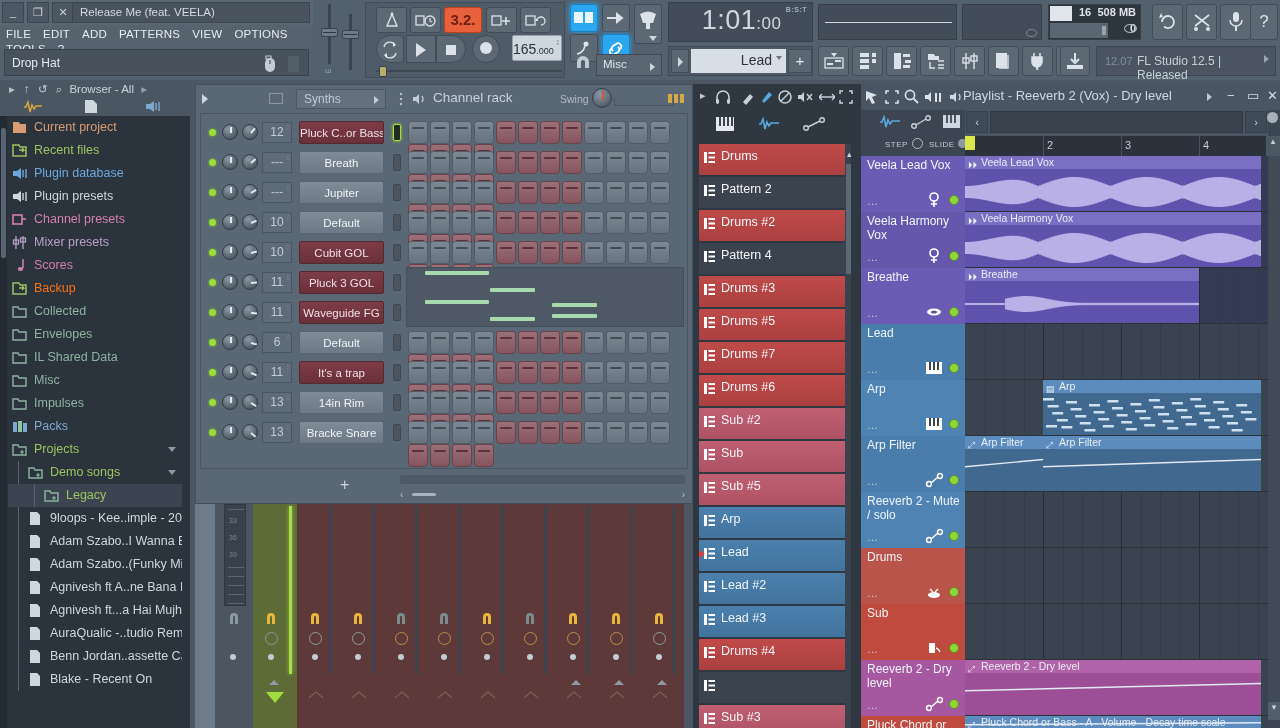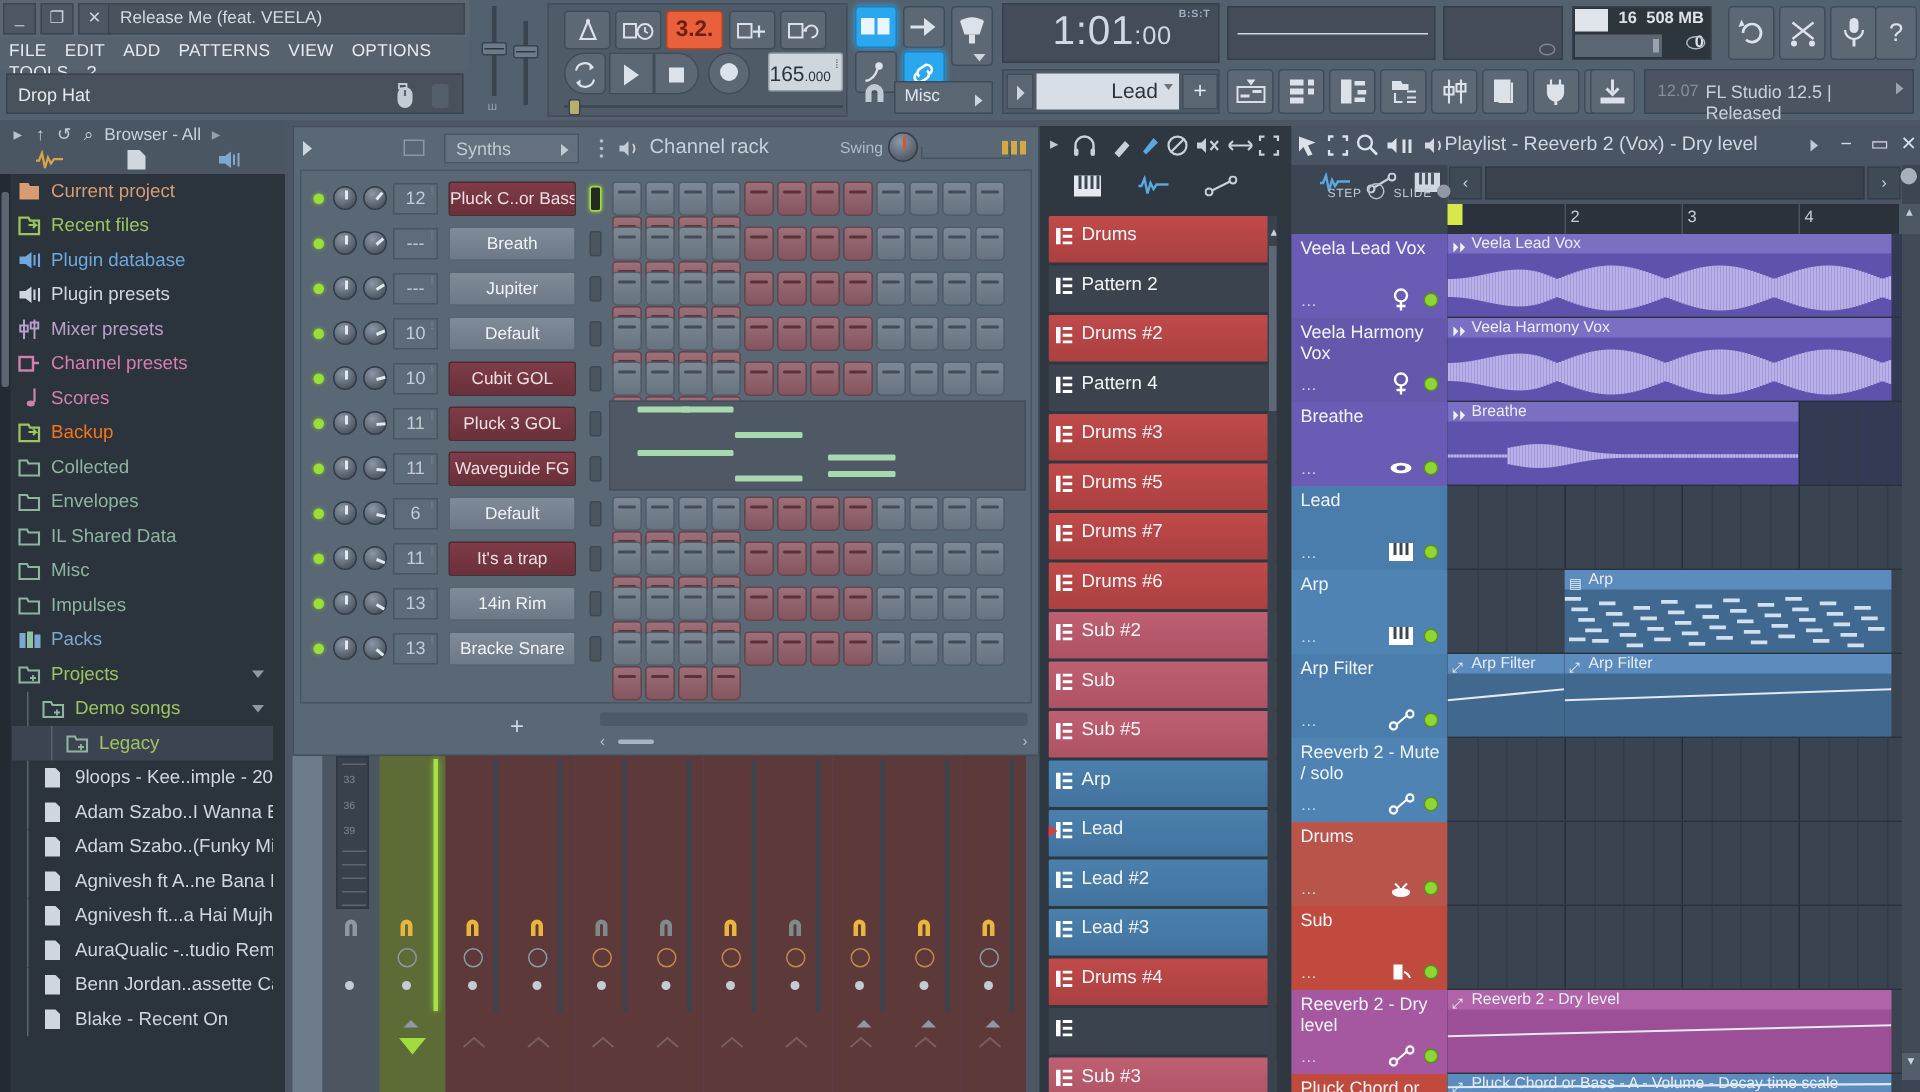--- a/index.html
+++ b/index.html
@@ -208,21 +208,21 @@
   .plhdr { position:absolute; left:0; top:0; width:419px; height:26px; background:#4a5563; }
   .plhdr .ttl{position:absolute;left:102px;top:4px;font-size:13px;color:#cfd8e1;white-space:nowrap;}
   .plhdr .ar{position:absolute;left:346px;top:9px;border-left:5px solid #c0cad3;border-top:4px solid transparent;border-bottom:4px solid transparent;}
   .plhdr .wc{position:absolute;top:4px;font-size:13px;color:#d4dce4;}
   .pltools { position:absolute; left:10px; top:26px; width:110px; height:26px; }
   .plnav { position:absolute; left:104px; top:26px; width:303px; height:26px; background:#4a5563;}
   .plnav .lb{position:absolute;left:1px;top:1px;width:22px;height:22px;background:#3f4a57;border:1px solid #363f4a;color:#c6cfd8;text-align:center;line-height:20px;}
   .plnav .rb{position:absolute;right:1px;top:1px;width:22px;height:22px;background:#3f4a57;border:1px solid #363f4a;color:#c6cfd8;text-align:center;line-height:20px;}
   .plnav .mid{position:absolute;left:25px;top:1px;right:25px;height:22px;background:#39424d;border:1px solid #313944;}
   .plrec{position:absolute;right:2px;top:28px;width:11px;height:11px;border-radius:50%;background:#a7b1bb;}
-  .plsteprow{position:absolute;left:10px;top:36px;width:100px;height:20px;}
+  .plsteprow{position:absolute;left:10px;top:52px;width:100px;height:20px;}
   .plsteprow .t{font-size:8px;color:#c3ccd5;letter-spacing:.5px;}
   .plruler{position:absolute;left:104px;top:52px;width:303px;height:20px;background:#2b323b;}
   .plruler .bn{position:absolute;top:3px;font-size:11px;color:#c5ced7;}
   .plruler .tick{position:absolute;top:0;width:1px;height:20px;background:#4a5360;}
   .plmark{position:absolute;left:0;top:0;width:10px;height:14px;background:#d8e84a;}
   .plupbtn{position:absolute;right:0;top:52px;width:14px;height:20px;background:#4c5764;color:#c6cfd8;text-align:center;font-size:9px;}
 
   .trackhdr { position:absolute; left:0; width:104px; }
   .trackhdr .nm{position:absolute;left:6px;top:2px;font-size:12px;color:#f0f4f8;line-height:14px;white-space:normal;}
   .trackhdr .dots3{position:absolute;left:6px;bottom:5px;font-size:11px;color:#cfd6de;letter-spacing:1px;}
@@ -534,28 +534,28 @@
             </svg></span><span style="color: rgb(156, 196, 96);">Recent files</span></div>
         <div class="bri"><span class="ic"><svg viewBox="0 0 16 15">
               <path d="M1 5h4l4-3v11l-4-3H1z" fill="#6fa8dc"></path>
               <path d="M11 4v7M14 3v9" stroke="#6fa8dc" stroke-width="1.4"></path>
             </svg></span><span style="color: rgb(111, 168, 220);">Plugin database</span></div>
         <div class="bri"><span class="ic"><svg viewBox="0 0 16 15">
               <path d="M1 5h4l4-3v11l-4-3H1z" fill="#cfd6de"></path>
               <path d="M11 4v7M14 3v9" stroke="#cfd6de" stroke-width="1.4"></path>
             </svg></span><span style="color: rgb(207, 214, 222);">Plugin presets</span></div>
         <div class="bri"><span class="ic"><svg viewBox="0 0 16 15">
+              <rect x="1" y="3" width="9" height="9" fill="none" stroke="#d47fb0" stroke-width="1.6"></rect>
+              <path d="M10 7h4" stroke="#d47fb0" stroke-width="1.6"></path>
+            </svg></span><span style="color: rgb(212, 127, 176);">Channel presets</span></div>
+        <div class="bri"><span class="ic"><svg viewBox="0 0 16 15">
               <path d="M4 1v13M11 1v13" stroke="#b9a0cc" stroke-width="1.3"></path>
               <rect x="1.5" y="5" width="5" height="4" fill="none" stroke="#b9a0cc" stroke-width="1.3"></rect>
               <rect x="8.5" y="3" width="5" height="4" fill="none" stroke="#b9a0cc" stroke-width="1.3"></rect>
             </svg></span><span style="color: rgb(185, 160, 204);">Mixer presets</span></div>
-        <div class="bri"><span class="ic"><svg viewBox="0 0 16 15">
-              <rect x="1" y="3" width="9" height="9" fill="none" stroke="#d47fb0" stroke-width="1.6"></rect>
-              <path d="M10 7h4" stroke="#d47fb0" stroke-width="1.6"></path>
-            </svg></span><span style="color: rgb(212, 127, 176);">Channel presets</span></div>
         <div class="bri"><span class="ic"><svg viewBox="0 0 16 15">
               <path d="M11 1v9" stroke="#d47fb0" stroke-width="1.5"></path>
               <ellipse cx="8.5" cy="11" rx="2.7" ry="2" fill="#d47fb0"></ellipse>
             </svg></span><span style="color: rgb(212, 127, 176); margin-top: 36px;">Scores</span></div>
         <div class="bri"><span class="ic"><svg viewBox="0 0 16 15">
               <path d="M1 2h6l1 2h6v9H1z" fill="none" stroke="#9cc460" stroke-width="1.5"></path>
               <path d="M7 7 h5 l-2 -2 M12 7 l-2 2" stroke="#9cc460" stroke-width="1.3" fill="none"></path>
             </svg></span><span style="color: #f97316;">Backup</span></div>
         <div class="bri"><span class="ic"><svg viewBox="0 0 16 15">
               <path d="M1 3h5l1 2h7v8H1z" fill="none" stroke="#8fb4a0" stroke-width="1.4"></path>

